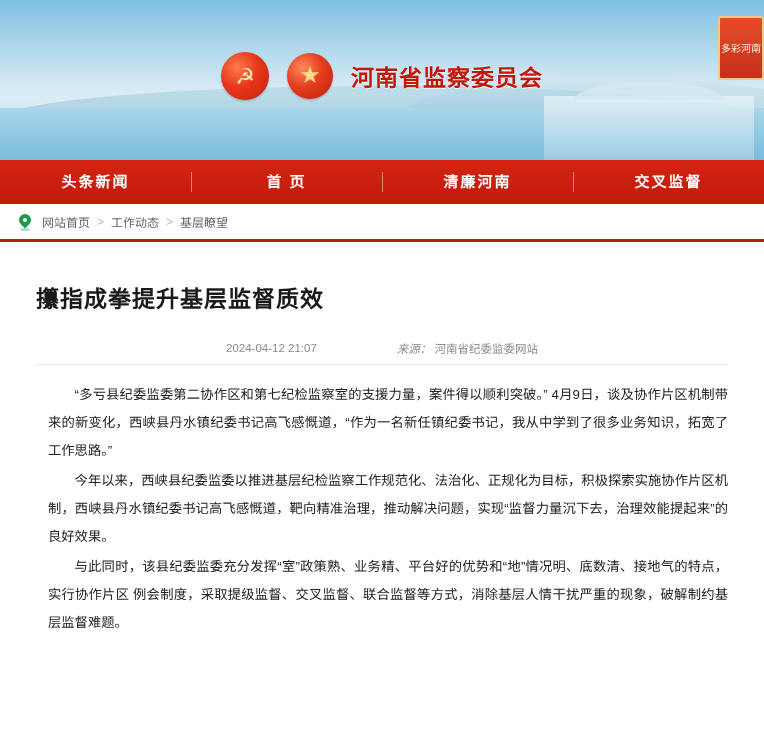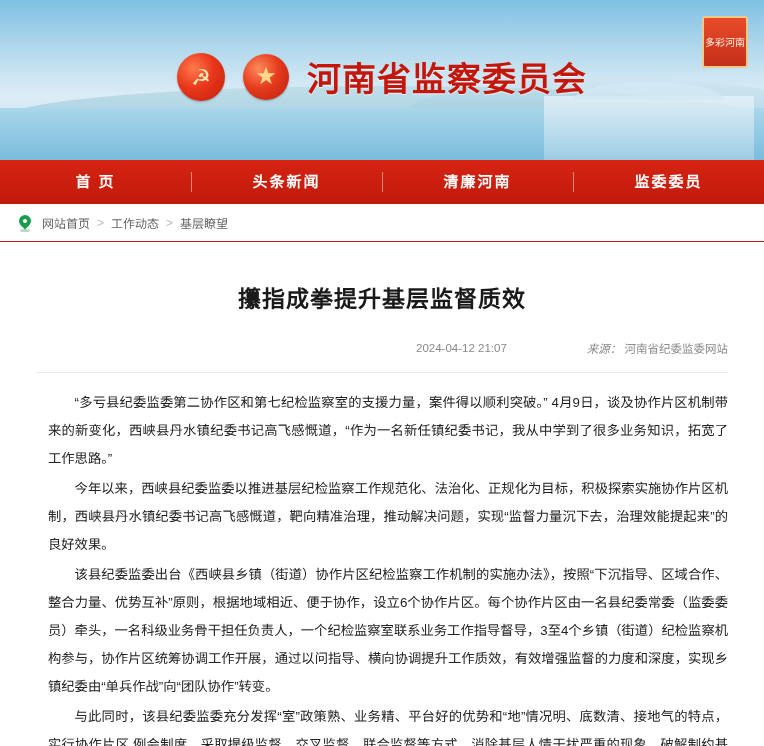--- a/index.html
+++ b/index.html
@@ -51,22 +51,22 @@
     background: linear-gradient(180deg, rgba(233,244,250,.85), rgba(186,217,233,.6));
     opacity: .9;
   }
   .banner .bldg:after {
     content:""; position:absolute; left: 30px; top: -14px; width: 150px; height: 18px;
     background: rgba(212,234,245,.8);
     border-radius: 50% 50% 0 0 / 100% 100% 0 0;
   }
 
   .emblem-box {
-    position: absolute; right: 16px; top: 16px;
-    width: 46px; height: 52px;
+    position: absolute; right: 0; top: 16px;
+    width: 46px; height: 64px;
     background: linear-gradient(180deg,#e74b2a,#c5301a);
     border: 2px solid #f2c98a;
     border-radius: 3px;
     display: flex; align-items: center; justify-content: center;
     color: #fff7e6; font-size: 10px; line-height: 11px; text-align: center;
     letter-spacing: 0px;
     font-family: "Liberation Serif", "DejaVu Serif", serif;
   }
 
   .title-row {
@@ -99,21 +99,21 @@
     position: absolute; left: 50%; top: 50%; transform: translate(-50%,-55%);
     color: #ffd98a; font-size: 24px; line-height: 24px;
   }
   .site-title {
     font-family: "Liberation Serif", "DejaVu Serif", serif;
     font-size: 29px; font-weight: bold; color: #c3170b;
     letter-spacing: 1px;
     text-shadow: 0 1px 0 rgba(255,255,255,.7);
     white-space: nowrap;
   }
-  .site-title.second { font-size: 34px; }
+  .site-title.second { font-size: 23px; }
 
   
   .nav {
     width: 764px; height: 44px;
     background: linear-gradient(180deg,#d62412 0%, #c01a0b 100%);
     display: flex; align-items: center;
   }
   .nav-item {
     flex: 1 1 0;
     text-align: center;
@@ -128,21 +128,21 @@
   }
   .nav-item + .nav-item:before {
     content: "";
     position: absolute; left: 0; top: 12px; height: 20px; width: 1px;
     background: rgba(255,255,255,.45);
   }
 
   
   .crumb-bar {
     width: 764px; height: 38px;
-    border-bottom: 1px solid #b91c1c;
+    border-bottom: 3px solid #b91c1c;
     display: flex; align-items: center;
     padding: 0 16px;
     background: #fff;
   }
   .crumb-pin {
     width: 18px; height: 18px; margin-right: 8px; flex: 0 0 auto;
     position: relative;
   }
   .crumb-pin .pin {
     position: absolute; left: 3px; top: 1px; width: 12px; height: 12px;
@@ -159,38 +159,38 @@
   }
   .crumb-link {
     font-size: 12px; color: #666; cursor: pointer;
     font-family: "Liberation Sans", "DejaVu Sans", sans-serif;
   }
   .crumb-sep { font-size: 12px; color: #bbb; margin: 0 7px; }
 
   
   .article { padding: 30px 36px 0 36px; }
   .art-title {
-    text-align: center;
+    text-align: left;
     font-family: Liberation Serif, serif;
     font-size: 23px;
     font-weight: bold;
     color: #1a1a1a;
     letter-spacing: 1px;
     margin: 8px 0 0 0;
   }
   .meta-row {
     margin-top: 26px;
     display: flex;
     align-items: center;
-    justify-content: flex-end;
+    justify-content: center;
     gap: 80px;
     font-size: 11.5px;
     color: #8a8a8a;
     border-bottom: 1px solid #e9e9e9;
-    padding-bottom: 16px;
+    padding-bottom: 8px;
   }
   .meta-source .src-label { color: #8a8a8a; font-style: italic; }
   .meta-source .src-value { color: #8a8a8a; }
 
   .body-text {
     margin-top: 16px;
     font-size: 13.3px;
     line-height: 28px;
     color: #222;
     text-align: justify;
@@ -224,24 +224,24 @@
       </div>
       <div class="gov-badge">
         <div class="circle"></div>
         <div class="star">★</div>
       </div>
       <div class="site-title second">河南省监察委员会</div>
     </div>
   </div>
 
   <div class="nav">
+    <div class="nav-item">头条新闻</div>
     <div class="nav-item">首  页</div>
-    <div class="nav-item">头条新闻</div>
     <div class="nav-item">清廉河南</div>
-    <div class="nav-item">监委委员</div>
+    <div class="nav-item">交叉监督</div>
   </div>
 
   <div class="crumb-bar">
     <span class="crumb-pin">
       <span class="pin"></span>
         <span class="shadow"></span>
     </span>
     <span class="crumb-link">网站首页</span>
     <span class="crumb-sep">&gt;</span>
     <span class="crumb-link">工作动态</span>
@@ -256,19 +256,18 @@
       <span class="meta-time">2024-04-12 21:07</span>
       <span class="meta-source">
         <span class="src-label">来源：</span>
         <span class="src-value">河南省纪委监委网站</span>
       </span>
     </div>
 
     <div class="body-text">
       <p>“多亏县纪委监委第二协作区和第七纪检监察室的支援力量，案件得以顺利突破。” 4月9日，谈及协作片区机制带来的新变化，西峡县丹水镇纪委书记高飞感慨道，“作为一名新任镇纪委书记，我从中学到了很多业务知识，拓宽了工作思路。”</p>
       <p>今年以来，西峡县纪委监委以推进基层纪检监察工作规范化、法治化、正规化为目标，积极探索实施协作片区机制，西峡县丹水镇纪委书记高飞感慨道，靶向精准治理，推动解决问题，实现“监督力量沉下去，治理效能提起来”的良好效果。</p>
-      <p>该县纪委监委出台《西峡县乡镇（街道）协作片区纪检监察工作机制的实施办法》，按照“下沉指导、区域合作、整合力量、优势互补”原则，根据地域相近、便于协作，设立6个协作片区。每个协作片区由一名县纪委常委（监委委员）牵头，一名科级业务骨干担任负责人，一个纪检监察室联系业务工作指导督导，3至4个乡镇（街道）纪检监察机构参与，协作片区统筹协调工作开展，通过以问指导、横向协调提升工作质效，有效增强监督的力度和深度，实现乡镇纪委由“单兵作战”向“团队协作”转变。</p>
       <p>与此同时，该县纪委监委充分发挥“室”政策熟、业务精、平台好的优势和“地”情况明、底数清、接地气的特点，实行协作片区 例会制度，采取提级监督、交叉监督、联合监督等方式，消除基层人情干扰严重的现象，破解制约基层监督难题。</p>
 
     </div>
   </div>
 
 </div>
 
 </body></html>

